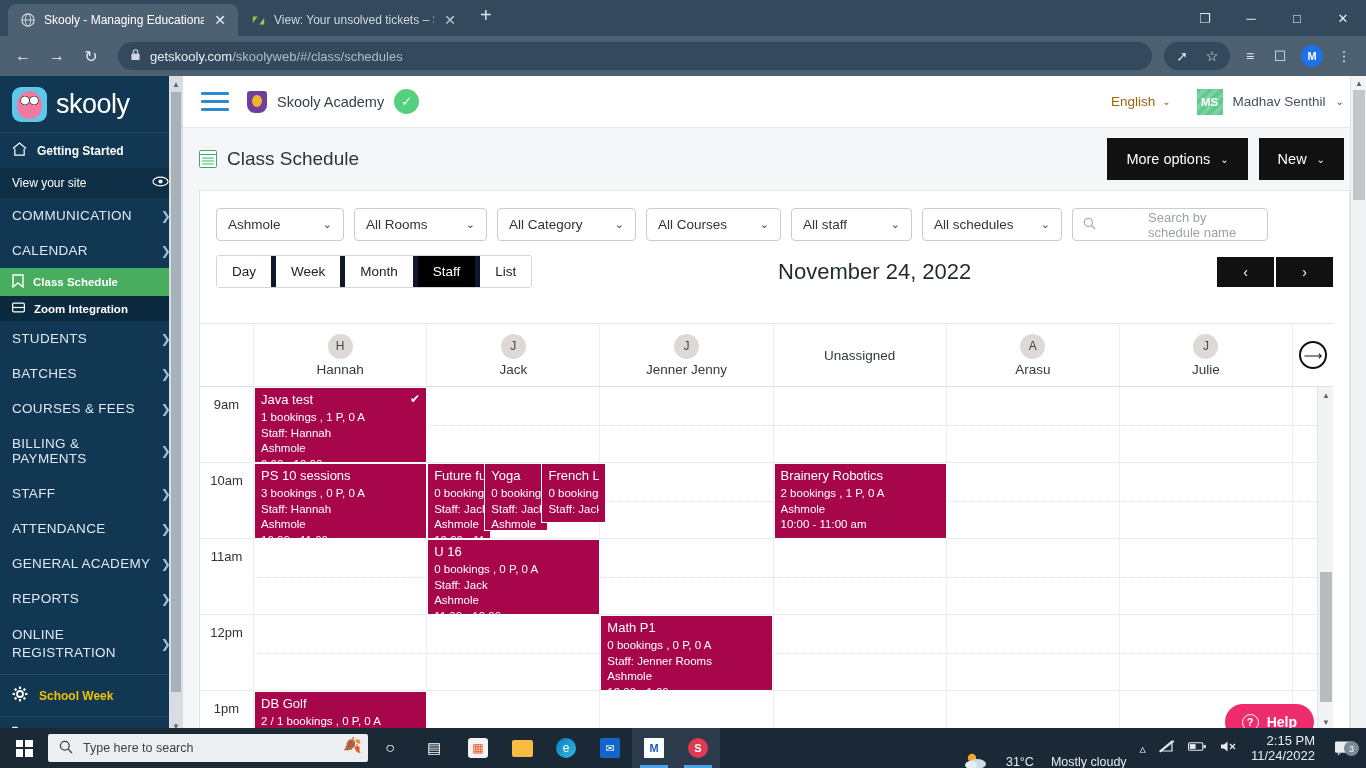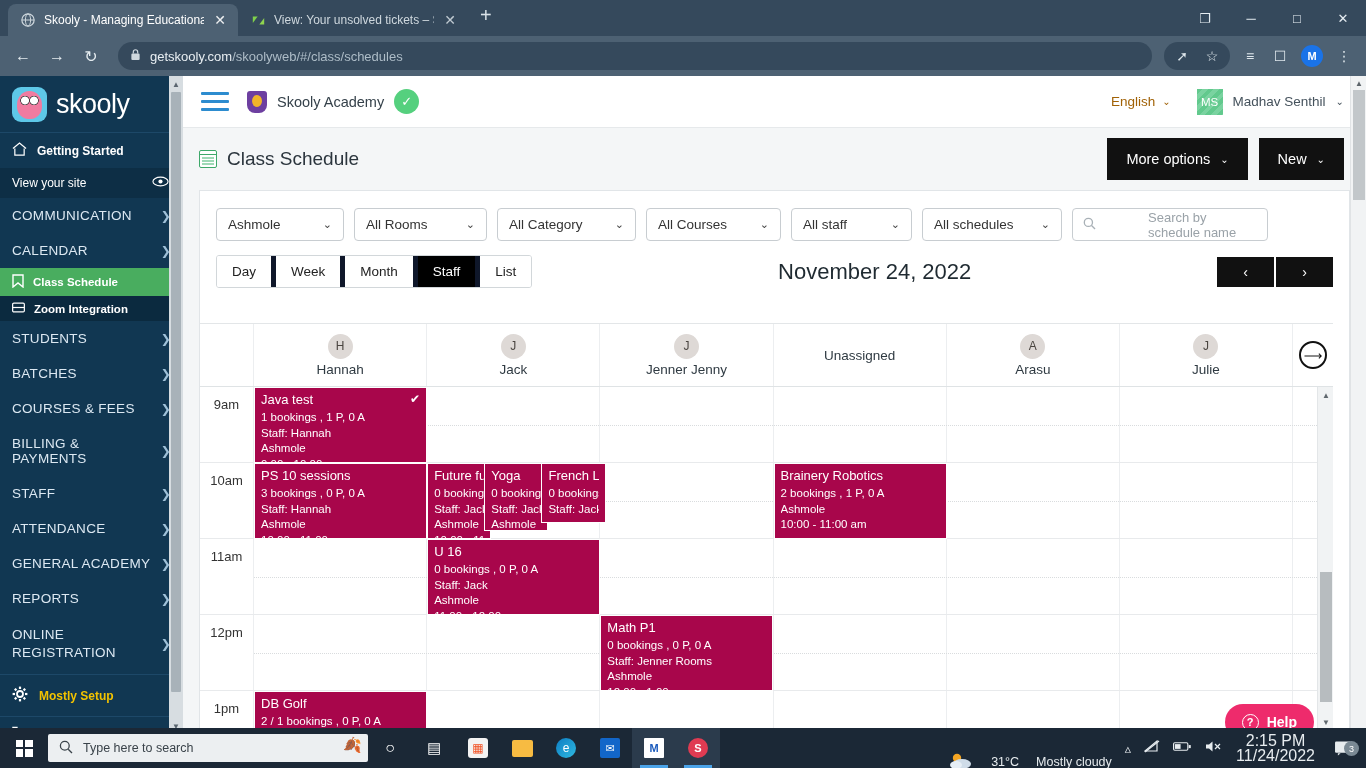--- a/index.html
+++ b/index.html
@@ -78,21 +78,21 @@
   .burger { width: 28px; display:flex; flex-direction:column; gap:5px; }
   .burger span { display:block; height:3px; background:#2d8ccf; border-radius:1px;}
   .acad { display:flex; align-items:center; gap:10px; margin-left:18px;}
   .acad-logo { width:20px; height:22px; background:#6d3fa0; border-radius:3px 3px 8px 8px; position:relative;}
   .acad-logo::after{content:"";position:absolute;left:5px;top:4px;width:10px;height:12px;background:#f0b429;border-radius:50%;}
   .acad-name { font-size:14.5px; color:#35414a;}
   .acad-check { width:25px;height:25px;border-radius:50%;background:#55d07e;color:#fff;display:flex;align-items:center;justify-content:center;font-size:13px;}
   .head-right { margin-left:auto; display:flex; align-items:center; gap:26px;}
   .lang { font-size:13.5px; color:#a16207; display:flex; align-items:center; gap:7px;}
   .user { display:flex; align-items:center; gap:10px; font-size:13.5px; color:#45525c;}
-  .user-av { width:26px;height:26px;background:repeating-linear-gradient(135deg,#62c98d 0 4px,#7ad3a0 4px 8px);color:#fff;font-size:11.5px;font-weight:normal;display:flex;align-items:center;justify-content:center;}
+  .user-av { width:26px;height:26px;background:repeating-linear-gradient(135deg,#62c98d 0 4px,#7ad3a0 4px 8px);color:#fff;font-size:11.5px;font-weight:bold;display:flex;align-items:center;justify-content:center;}
   .chev { font-size:10px; }
 
   .titlerow { height: 62px; display:flex; align-items:center; padding: 0 22px 0 16px; background:#f4f6f7;}
   .cal-icon { width:18px; height:18px; border:1.6px solid #3ea86a; border-radius:2px; position:relative; background:#fff;}
   .cal-icon::before{content:"";position:absolute;left:-1px;top:2.5px;right:-1px;height:1.6px;background:#3ea86a;}
   .cal-icon::after{content:"";position:absolute;left:2px;top:6px;right:2px;bottom:2px;background:repeating-linear-gradient(#9ed9b6 0 1.5px,transparent 1.5px 3px);}
   .pagetitle { font-size:19px; color:#2b353d; margin-left:10px;}
   .title-btns { margin-left:auto; display:flex; gap:11px;}
   .btn-dark { background:#111; color:#fff; border:none; font-size:14.5px; padding: 13px 19px; display:flex; align-items:center; gap:10px; cursor:pointer; font-family:inherit;}
 
@@ -166,21 +166,21 @@
   .tb-start { width:48px; height:40px; display:flex; align-items:center; justify-content:center;}
   .win-logo { width:17px;height:17px; display:grid; grid-template-columns:1fr 1fr; grid-template-rows:1fr 1fr; gap:2px;}
   .win-logo i { background:#fff; display:block;}
   .tb-search { width:320px; height:28px; background:#eceff1; border-radius:2px; display:flex; align-items:center; gap:10px; padding:0 11px; color:#3a434a; font-size:12.5px; position:relative; overflow:hidden;}
   .tb-deco { position:absolute; right:6px; top:2px; font-size:15px;}
   .tb-app { width:44px; height:40px; display:flex; align-items:center; justify-content:center; position:relative;}
   .tb-app.run { background:#2b3b4c;}
   .tb-app.run::after{content:"";position:absolute;left:8px;right:8px;bottom:0;height:3px;background:#4aa3e8;}
   .tray { margin-left:auto; display:flex; align-items:center; gap:13px; padding-right:8px; color:#e7ecef; font-size:12.5px;}
   .weather { display:flex; align-items:center; gap:17px;margin-top:28px;}
-  .tb-clock { text-align:center; line-height:15px; font-size:16px;}
+  .tb-clock { text-align:right; line-height:15px; font-size:13px;}
   .tb-notif { width:30px; display:flex; align-items:center; justify-content:center; position:relative;}
   .notif-badge { position:absolute; right:-1px; bottom:0px; background:#7a8994; color:#fff; border-radius:50%; width:15px;height:15px;font-size:9px;display:flex;align-items:center;justify-content:center;}
   .icon-sq { width:20px;height:20px;border-radius:3px;display:flex;align-items:center;justify-content:center;font-size:11px;color:#fff;}
 </style>
 </head>
 <body>
 
 <div class="browser-chrome">
   <div class="tabstrip">
     <div class="tab active">
@@ -333,21 +333,21 @@
               <line x1="8" y1="13" x2="8" y2="15.4"></line>
               <line x1="0.6" y1="8" x2="3" y2="8"></line>
               <line x1="13" y1="8" x2="15.4" y2="8"></line>
               <line x1="2.8" y1="2.8" x2="4.4" y2="4.4"></line>
               <line x1="11.6" y1="11.6" x2="13.2" y2="13.2"></line>
               <line x1="13.2" y1="2.8" x2="11.6" y2="4.4"></line>
               <line x1="4.4" y1="11.6" x2="2.8" y2="13.2"></line>
             </g>
           </svg>
       </span>
-      <span>Mostly Setup</span>
+      <span>School Week</span>
     </div>
     <div class="sb-signout">
       <span>
         <svg width="15" height="14" viewBox="0 0 16 14">
             <path d="M6 1 H1 V13 H6" fill="none" stroke="#fff" stroke-width="1.4"></path>
             <path d="M9 4 L13 7 L9 10" fill="none" stroke="#fff" stroke-width="1.4"></path>
             <line x1="5" y1="7" x2="13" y2="7" stroke="#fff" stroke-width="1.4"></line>
           </svg>
       </span>
       <span>Sign out</span>

